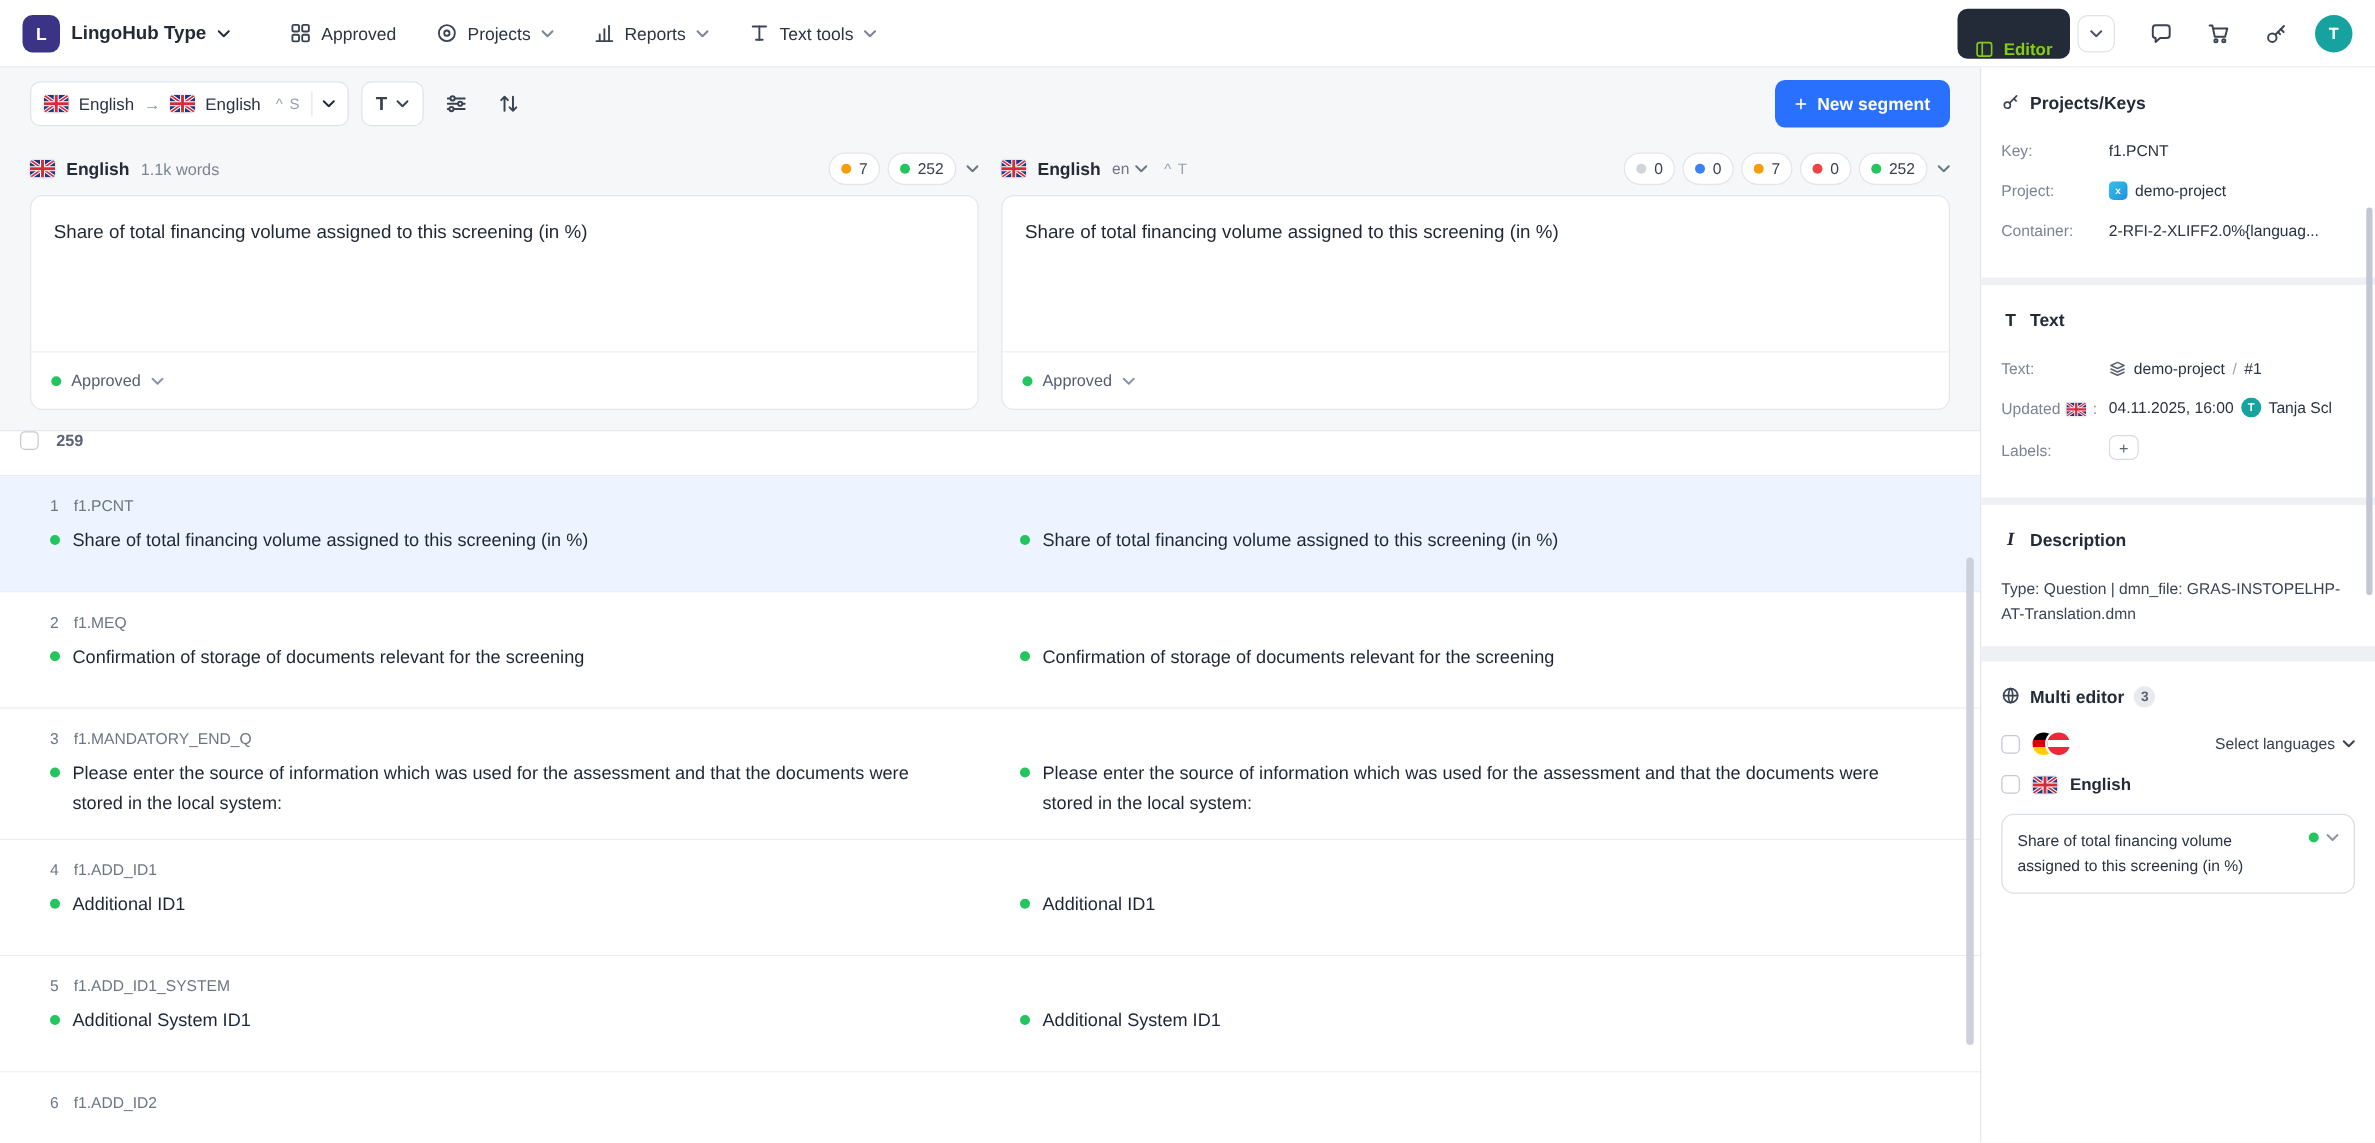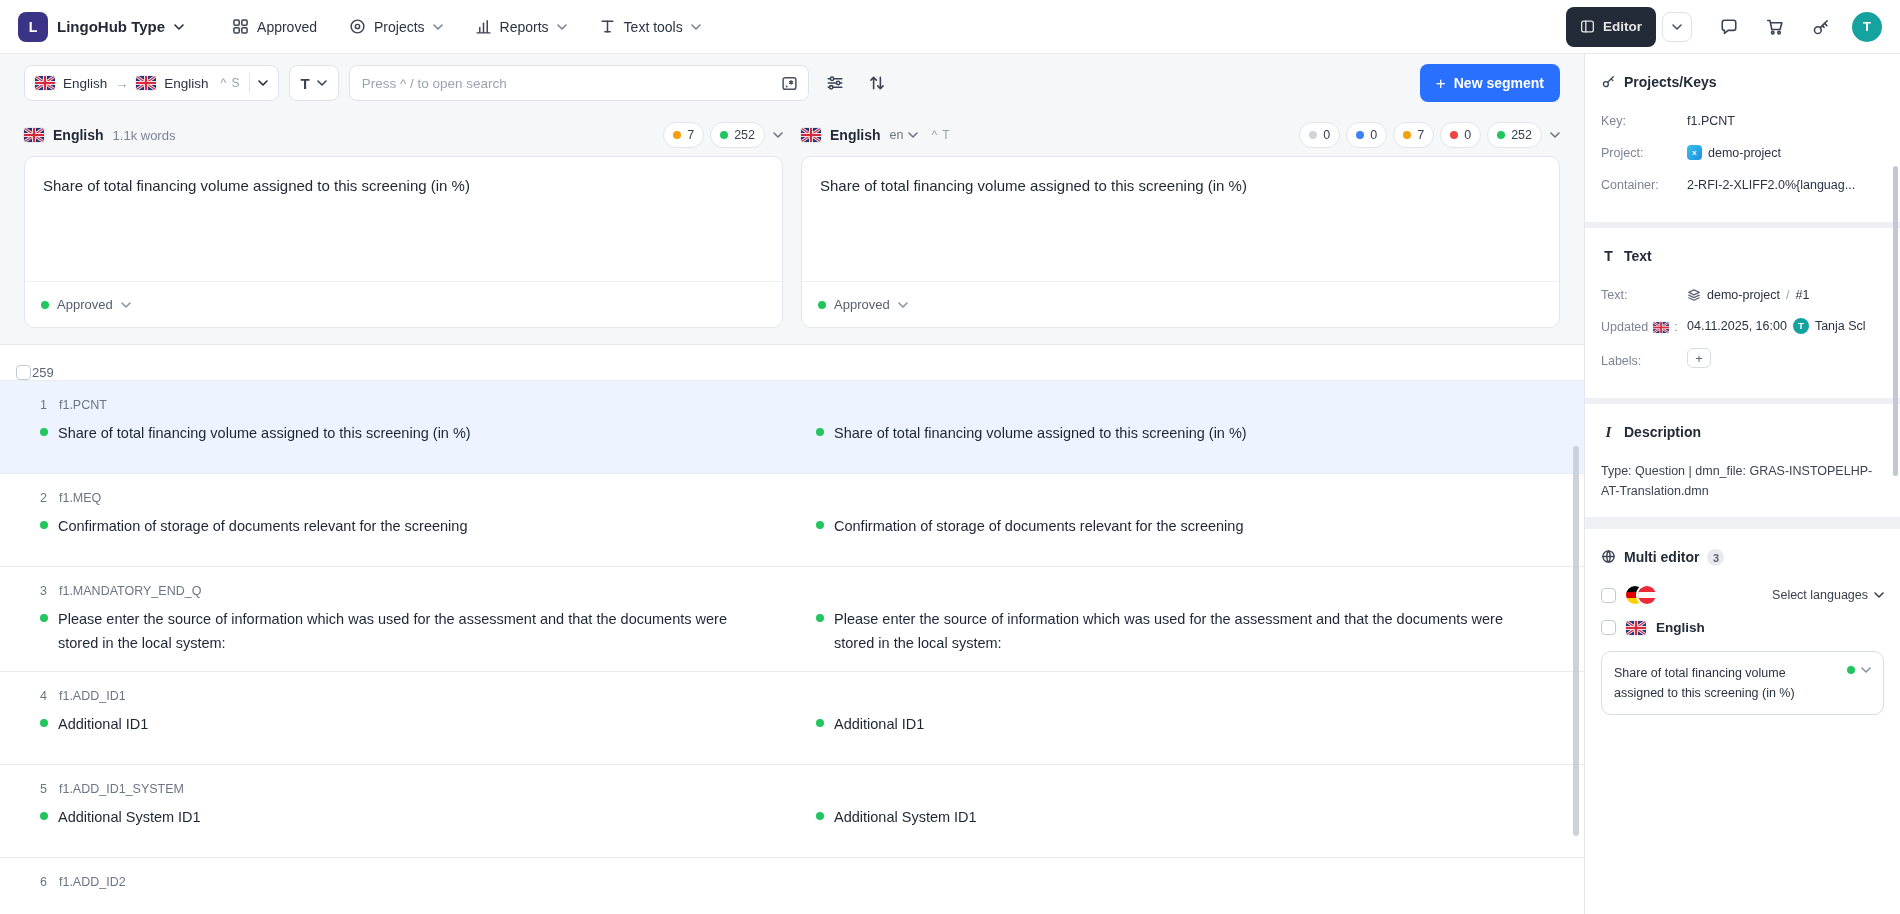--- a/index.html
+++ b/index.html
@@ -22,21 +22,21 @@
   .nav-left{display:flex;align-items:center;gap:36px;}
   .workspace{display:flex;align-items:center;gap:9px;cursor:pointer;}
   .logo{width:30px;height:30px;border-radius:8px;background:#3b3486;color:#fff;display:flex;align-items:center;justify-content:center;font-size:14px;font-weight:700;}
   .ws-name{font-size:15px;font-weight:600;color:#232a36;}
   .menu{display:flex;align-items:center;gap:8px;}
   .menu-item{display:flex;align-items:center;gap:8px;padding:8px 12px;border-radius:8px;color:#2a3342;font-size:14px;cursor:pointer;}
   .menu-item svg.ic{width:17px;height:17px;color:#3a4352;}
   .menu-item .chev{color:#7a8494;}
   .nav-right{display:flex;align-items:center;gap:16px;}
   .editor-split{display:flex;align-items:center;gap:6px;margin-right:6px;}
-  .editor-btn{display:flex;align-items:center;gap:8px;height:40px;padding:0 14px;border:none;border-radius:8px;background:#242b38;color:#e5e5e5;font-size:13.5px;font-weight:600;cursor:pointer;font-family:inherit;}
+  .editor-btn{display:flex;align-items:flex-end;gap:8px;height:40px;padding:0 14px;border:none;border-radius:8px;background:#242b38;color:#84cc16;font-size:13.5px;font-weight:600;cursor:pointer;font-family:inherit;}
   .editor-btn svg{width:15px;height:15px;}
   .editor-caret{width:30px;height:30px;border:1px solid #dfe3e9;border-radius:8px;background:#fff;display:flex;align-items:center;justify-content:center;color:#4a5260;cursor:pointer;}
   .nav-icon{width:30px;height:30px;display:flex;align-items:center;justify-content:center;color:#3a4352;cursor:pointer;}
   .nav-icon svg{width:18px;height:18px;}
   .avatar{width:30px;height:30px;border-radius:50%;background:#16a3a0;color:#fff;display:flex;align-items:center;justify-content:center;font-size:13px;font-weight:700;cursor:pointer;}
 
   
   .content{display:flex;height:860px;}
   .main{flex:1;min-width:0;position:relative;}
 
@@ -70,21 +70,21 @@
   .phead .chev-btn{margin-left:8px;color:#6b7584;cursor:pointer;display:flex;align-items:center;}
   .cards{display:grid;grid-template-columns:1fr 1fr;gap:18px;margin:6px 24px 0;}
   .card{background:#fff;border:1px solid #e3e6ec;border-radius:10px;height:172px;display:flex;flex-direction:column;overflow:hidden;}
   .card-body{flex:1;padding:18px;font-size:15px;color:#1f2733;line-height:1.45;cursor:text;}
   .card-foot{height:46px;border-top:1px solid #eef0f3;display:flex;align-items:center;gap:8px;padding:0 16px;}
   .card-foot .status{font-size:13px;color:#555f6d;}
   .card-foot .chev{color:#8a94a4;}
 
   
   .list-wrap{margin-top:16px;background:#fff;border-top:1px solid #e5e8ed;}
-  .list-header{height:36px;display:flex;align-items:flex-end;gap:1px;padding:0 16px;border-bottom:1px solid #e8ebf0;}
+  .list-header{height:36px;display:flex;align-items:flex-start;gap:14px;padding:0 16px;border-bottom:1px solid #e8ebf0;font-weight:bold;}
   .list-header .count{font-size:13px;color:#5a6472;}
   .seg-row{display:grid;grid-template-columns:1fr 1fr;min-height:93px;border-bottom:1px solid #e9ecf1;padding-top:16px;padding-bottom:16px;cursor:pointer;background:#fff;}
   .seg-row.selected{background:#edf4ff;}
   .seg-cell{min-width:0;}
   .seg-source{padding-left:40px;padding-right:30px;}
   .seg-target{padding-left:24px;padding-right:40px;}
   .seg-meta{display:flex;align-items:center;gap:12px;height:15px;margin-bottom:9px;}
   .seg-num{font-size:12.5px;color:#6b7584;}
   .seg-key{font-size:12.5px;color:#6b7584;}
   .seg-textline{display:flex;align-items:flex-start;gap:10px;}
@@ -269,28 +269,20 @@
           </svg>
       </div>
 
       <div class="tbtn">
         <span class="tglyph">T</span>
         <svg class="chev" viewBox="0 0 10 6">
             <path d="M1 1l4 4 4-4"></path>
           </svg>
       </div>
 
-      <div class="search">
-        <span class="ph">Press ^ /  to open search</span>
-        <svg class="ic" viewBox="0 0 16 16">
-            <rect x="2" y="2.5" width="12" height="11" rx="2"></rect>
-            <path d="M9.5 5.5v3M8.2 6.2l2.6 1.6M10.8 6.2L8.2 7.8"></path>
-            <circle cx="5.4" cy="10.8" r="0.9" fill="currentColor" stroke="none"></circle>
-          </svg>
-      </div>
 
       <span class="icon-btn">
         <svg class="ic" viewBox="0 0 16 16">
             <path d="M2 4.2h12M2 8h12M2 11.8h12"></path>
             <circle cx="5.4" cy="4.2" r="1.5" fill="#fff"></circle>
             <circle cx="10.8" cy="8" r="1.5" fill="#fff"></circle>
             <circle cx="4.6" cy="11.8" r="1.5" fill="#fff"></circle>
           </svg>
       </span>
       <span class="icon-btn">

